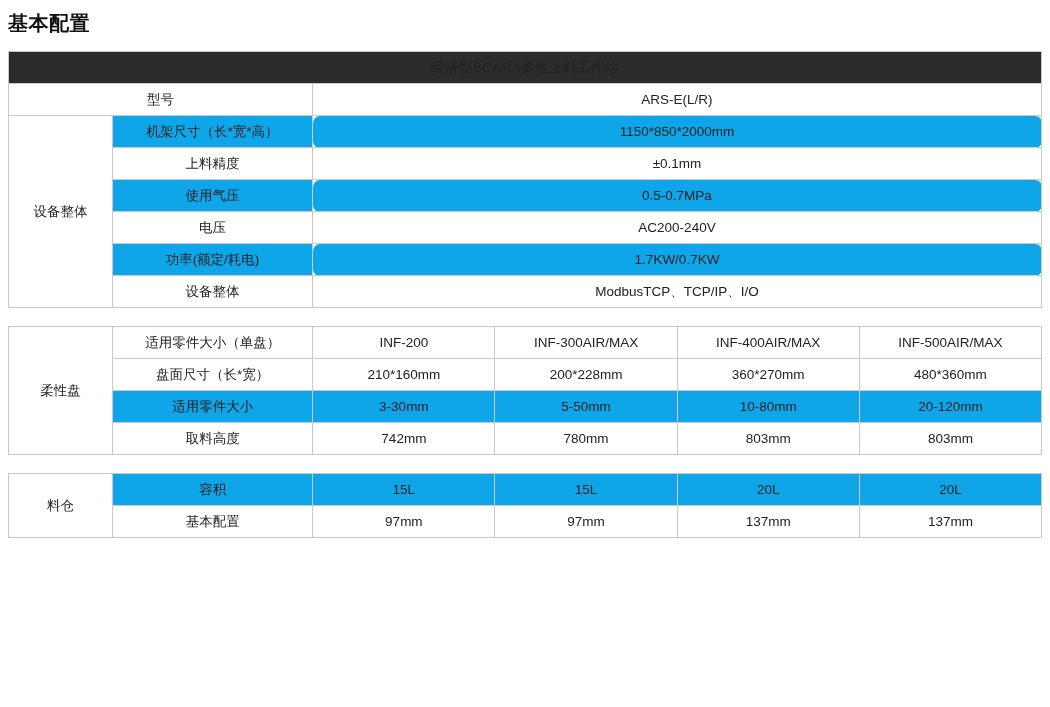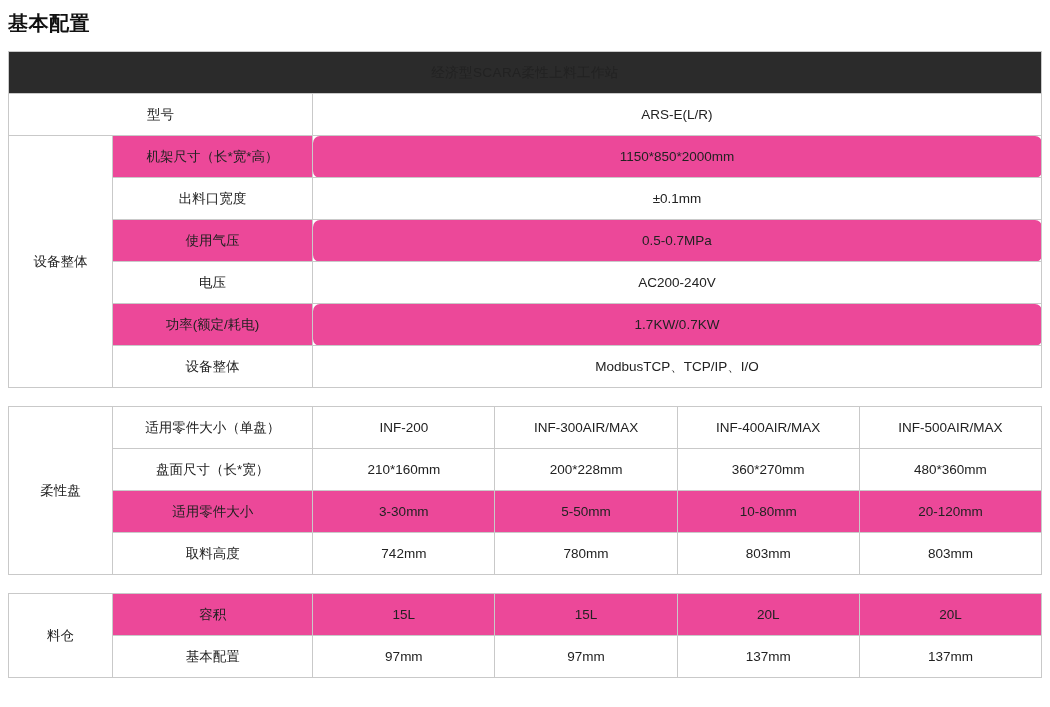--- a/index.html
+++ b/index.html
@@ -35,21 +35,21 @@
     border: 1px solid #c9c9c9;
   }
   table.spec + table.spec {
     margin-top: 18px;
   }
   table.spec td {
     border: 1px solid #c9c9c9;
     font-size: 13.5px;
     text-align: center;
     vertical-align: middle;
-    height: 42px;
+    height: 32px;
     padding: 4px 6px;
     box-sizing: border-box;
     color: #222222;
   }
   .hdr-row td {
     background: #2b2b2b;
     color: #ffffff;
     height: 34px;
     font-size: 13.5px;
     border: 1px solid #2b2b2b;
@@ -60,21 +60,21 @@
     color: #222222;
     font-size: 13.5px;
   }
   .cat {
     background: #ffffff;
     width: 104px;
     font-size: 13.5px;
     color: #222222;
   }
   .shade td {
-    background: #ec4899;
+    background: #0ea5e9;
   }
   .plain td {
     background: #ffffff;
   }
   .shade td.cat, .plain td.cat {
     background: #ffffff;
     text-align: center;
   }
   .c-label { width: 200px; }
   .c-val   { width: auto; border-radius: 7px; }
@@ -99,21 +99,21 @@
       <tr class="plain">
         <td class="rowlabel" colspan="2">型号</td>
         <td>ARS-E(L/R)</td>
       </tr>
       <tr class="shade">
         <td class="cat" rowspan="6">设备整体</td>
         <td class="c-label">机架尺寸（长*宽*高）</td>
         <td class="c-val">1150*850*2000mm</td>
       </tr>
       <tr class="plain">
-        <td class="c-label">出料口宽度</td>
+        <td class="c-label">上料精度</td>
         <td class="c-val">±0.1mm</td>
       </tr>
       <tr class="shade">
         <td class="c-label">使用气压</td>
         <td class="c-val">0.5-0.7MPa</td>
       </tr>
       <tr class="plain">
         <td class="c-label">电压</td>
         <td class="c-val">AC200-240V</td>
       </tr>

